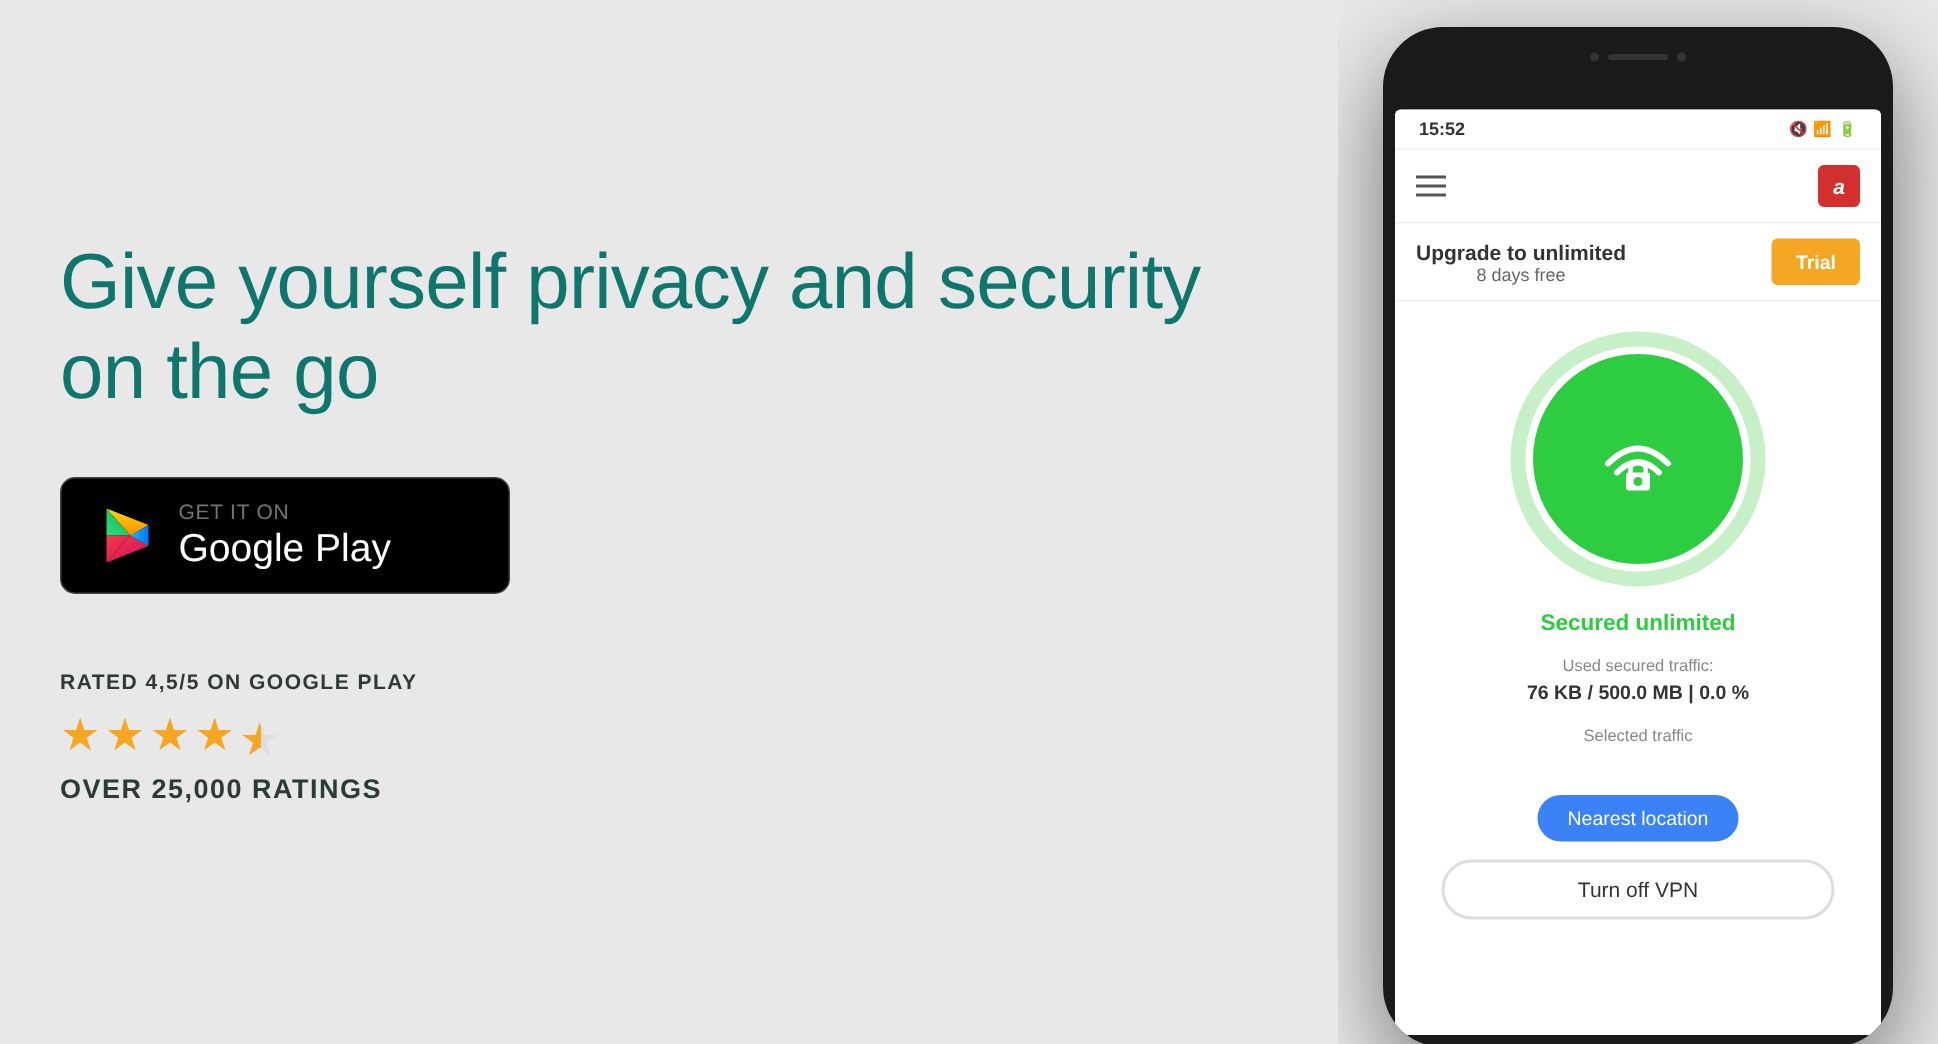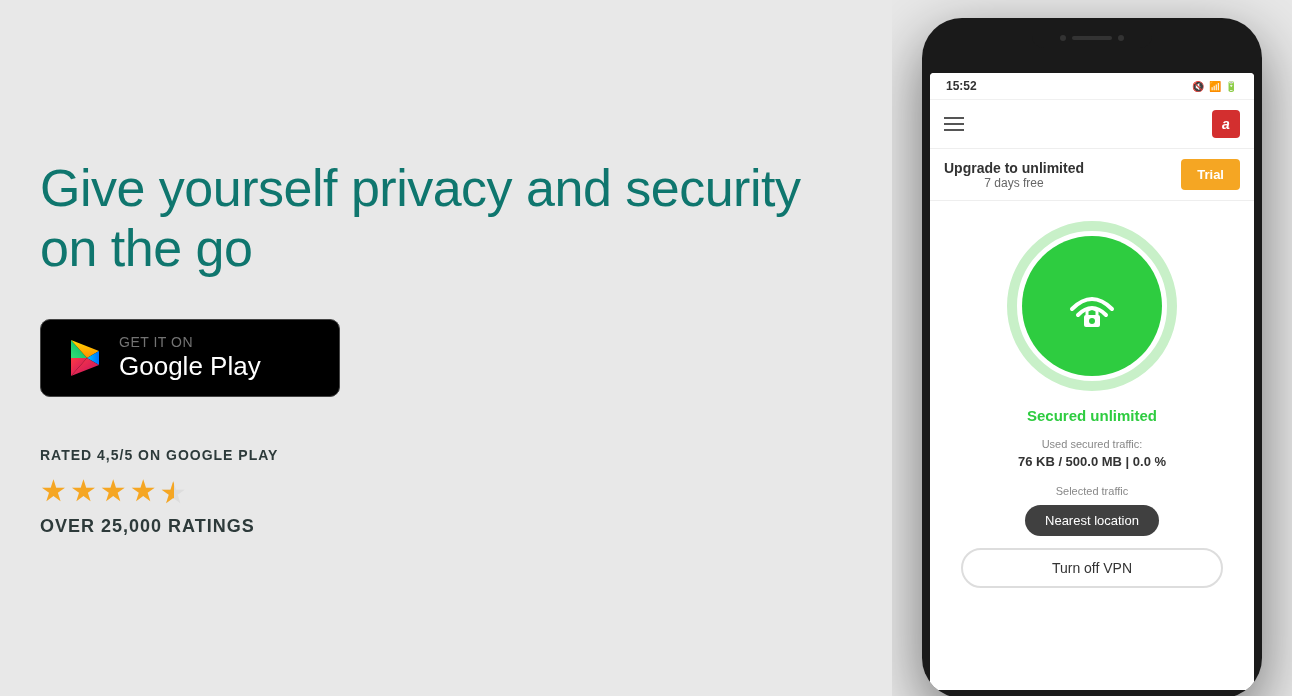--- a/index.html
+++ b/index.html
@@ -300,28 +300,29 @@
       margin-bottom: 12px;
     }
 
     .location-label {
       font-size: 11px;
       color: #888;
       margin-bottom: 8px;
     }
 
     .nearest-btn {
-      background: #404040;
+      background: #3b82f6;
       color: #fff;
       border: none;
       border-radius: 20px;
       padding: 8px 20px;
       font-size: 13px;
       font-weight: 500;
       cursor: pointer;
+      margin-top: 25px;
     }
 
     .turn-off-btn {
       background: #fff;
       color: #333;
       border: 2px solid #ddd;
       border-radius: 24px;
       padding: 10px 30px;
       font-size: 14px;
       font-weight: 500;
@@ -452,21 +453,21 @@
           <div class="hamburger-line"></div>
         </div>
         <div class="avira-logo">
           <span class="avira-logo-text">a</span>
         </div>
       </div>
 
       <div class="upgrade-banner">
         <div class="upgrade-text-block">
           <span class="upgrade-title">Upgrade to unlimited</span>
-          <span class="upgrade-subtitle">7 days free</span>
+          <span class="upgrade-subtitle">8 days free</span>
         </div>
         <button class="trial-btn">Trial</button>
       </div>
 
       <div class="vpn-status-area">
 
         <div class="vpn-circle-outer">
           <div class="vpn-circle-inner">
 
             <svg class="vpn-icon-svg" viewBox="0 0 70 70" fill="none">

